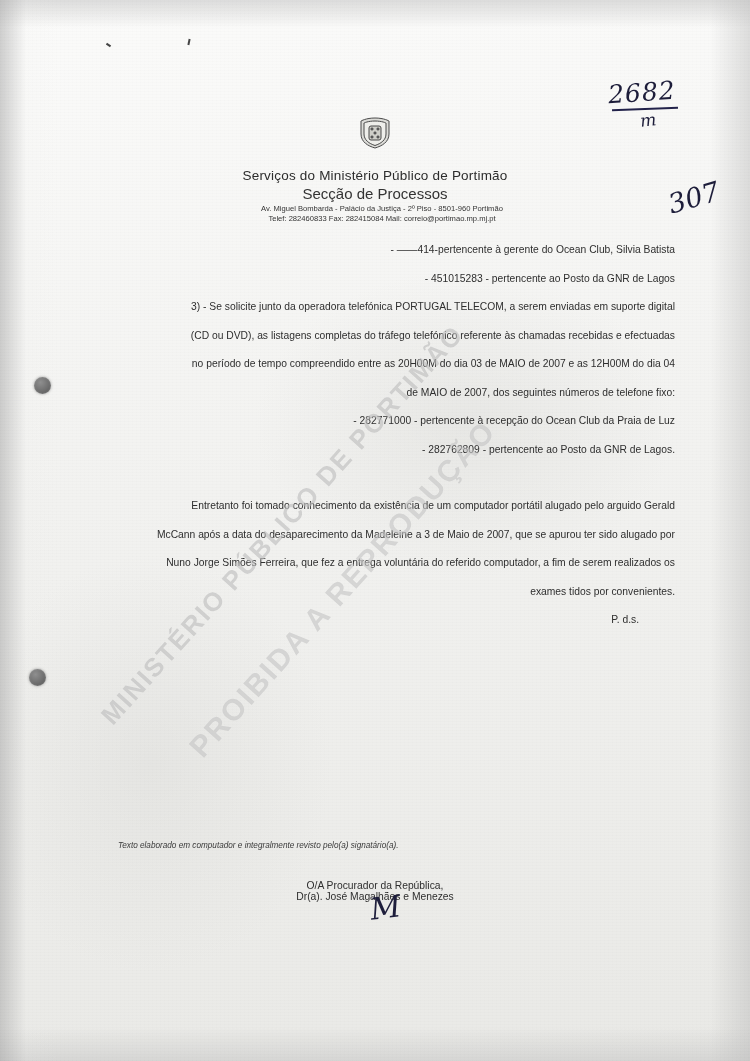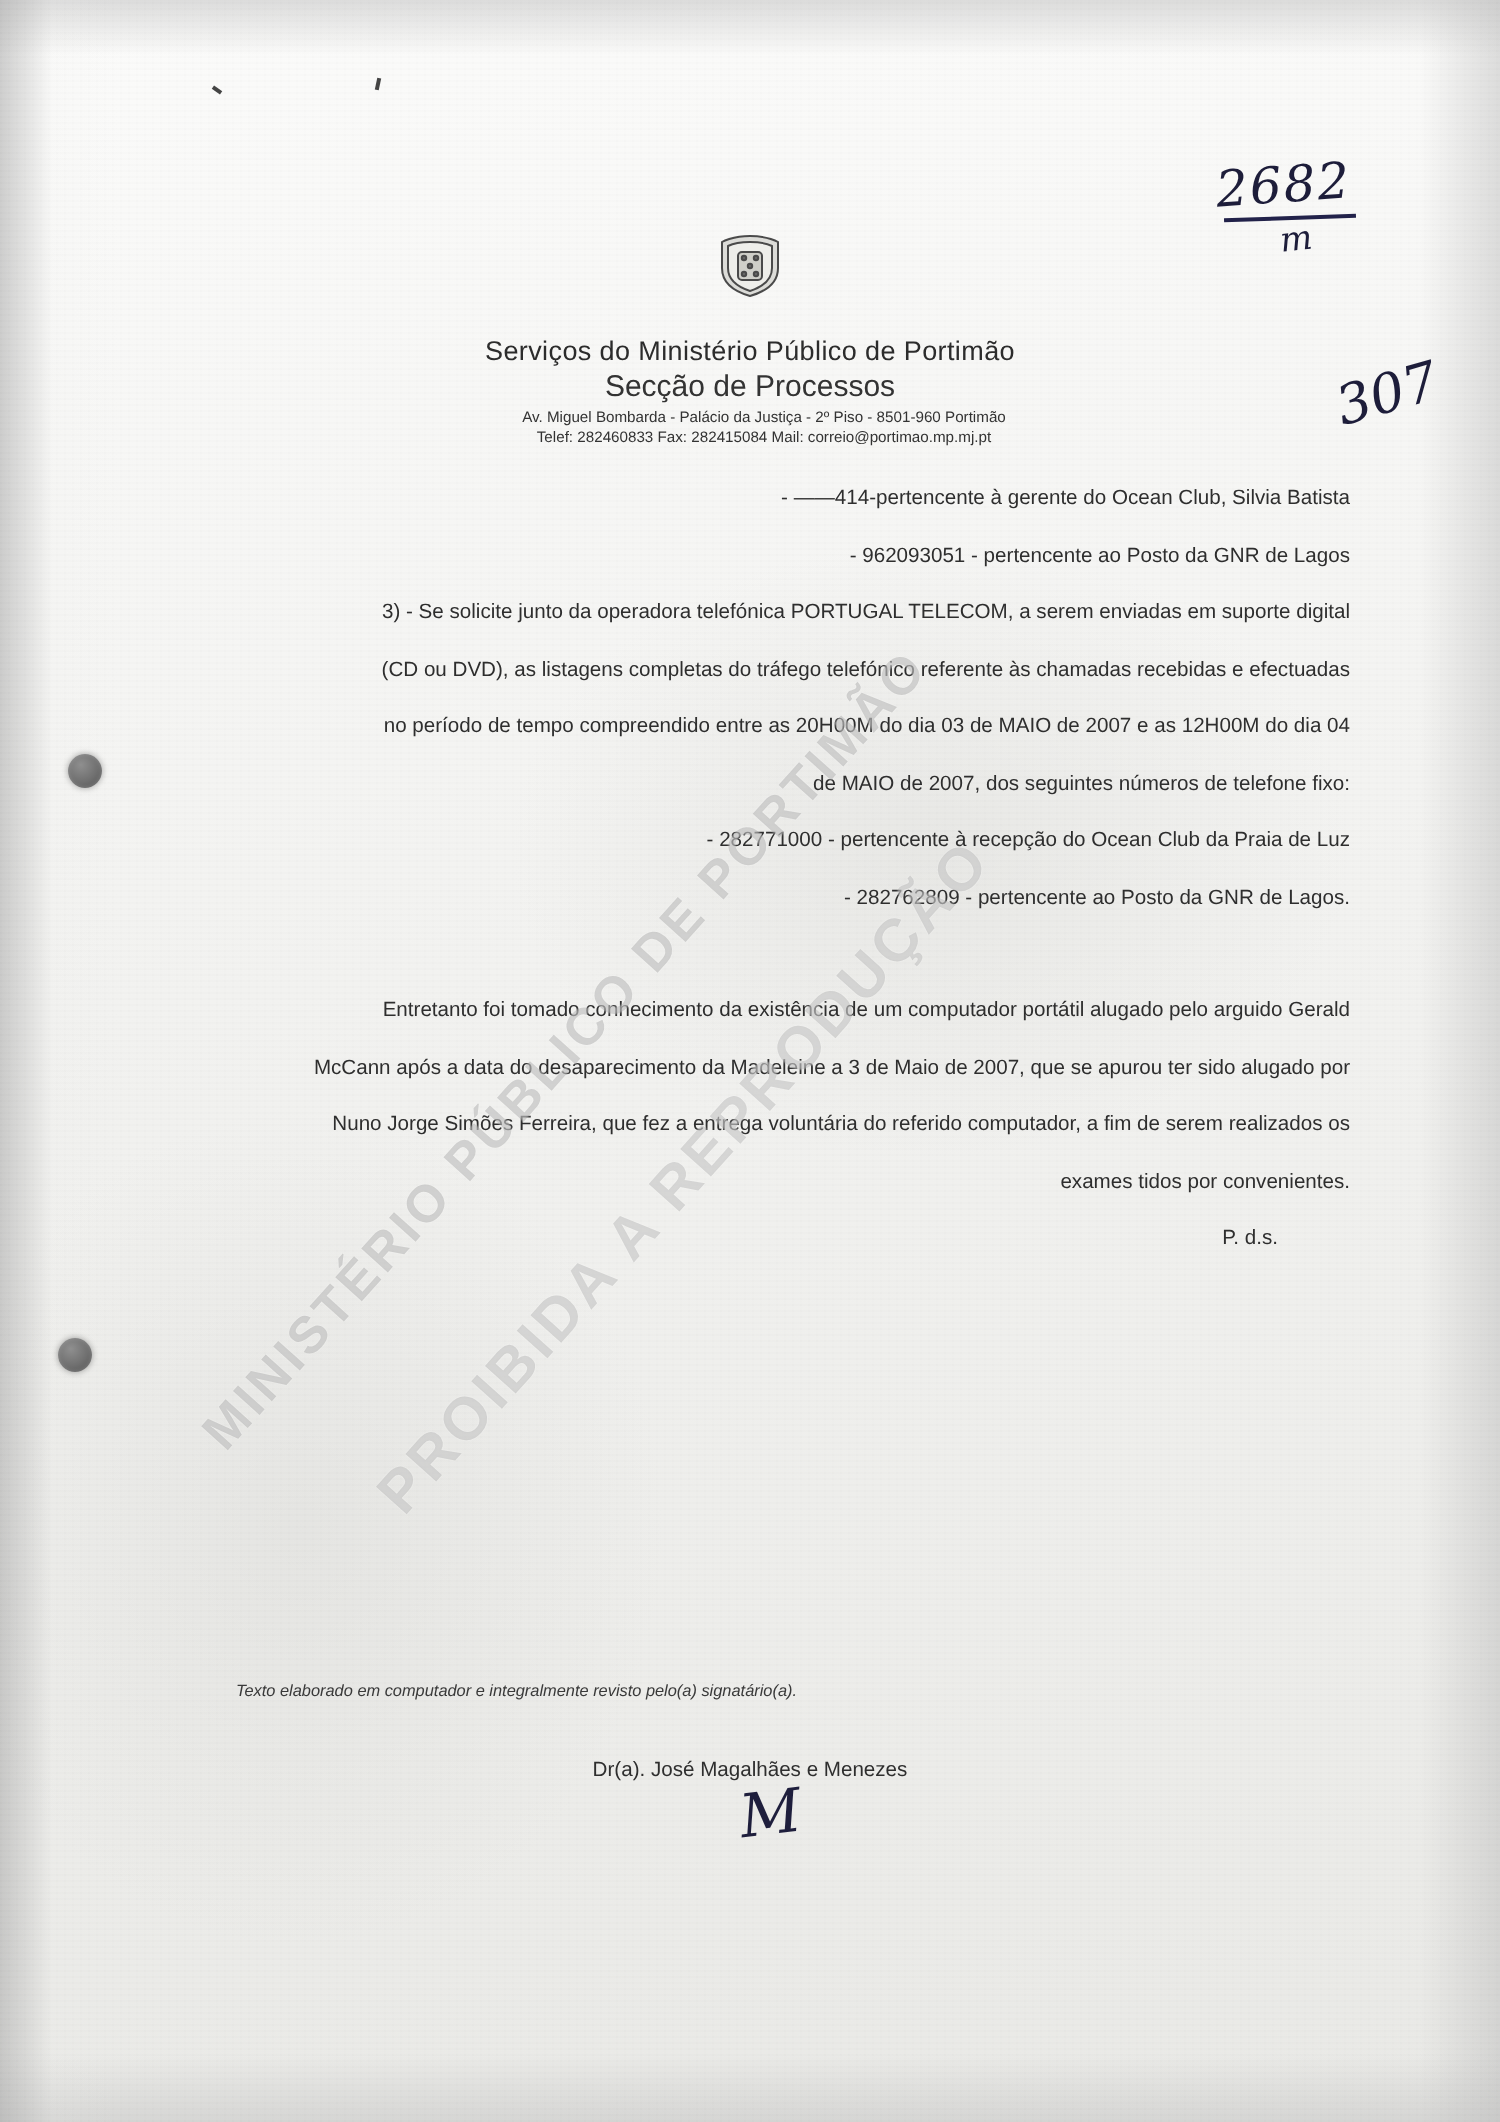--- a/index.html
+++ b/index.html
@@ -226,32 +226,33 @@
 
     <div class="hdr" style="top:168px;">
       <div class="org">Serviços do Ministério Público de Portimão</div>
       <div class="sec">Secção de Processos</div>
       <div class="addr">Av. Miguel Bombarda - Palácio da Justiça - 2º Piso - 8501-960 Portimão</div>
       <div class="addr" style="margin-top:0;">Telef: 282460833   Fax: 282415084 Mail: correio@portimao.mp.mj.pt</div>
     </div>
 
     <div class="body-text">
       <p class="bullet">- ——414-pertencente  à gerente do Ocean Club, Silvia Batista</p>
-      <p class="bullet b2">- 962093051 - pertencente ao Posto da GNR de Lagos</p>
+      <p class="bullet b2">- 451015283 - pertencente ao Posto da GNR de Lagos</p>
       <p class="item-num">3) - Se solicite junto da operadora telefónica PORTUGAL TELECOM, a serem enviadas em suporte digital (CD ou DVD), as listagens completas do tráfego telefónico referente às chamadas recebidas e efectuadas no período de tempo compreendido entre as 20H00M do dia 03 de MAIO de 2007 e as 12H00M do dia 04 de MAIO de 2007, dos seguintes números de telefone fixo:</p>
       <p class="bullet b2">- 282771000 - pertencente à recepção do Ocean Club da Praia de Luz</p>
       <p class="bullet b2">- 282762809 - pertencente ao Posto da GNR de Lagos.</p>
       <p style="height:28px;"></p>
       <p class="indent">Entretanto foi tomado conhecimento da existência de um computador portátil alugado pelo arguido Gerald McCann após a data do desaparecimento da Madeleine a 3 de Maio de 2007, que se apurou ter sido alugado por Nuno Jorge Simões Ferreira, que fez a entrega voluntária do referido computador, a fim de serem realizados os exames tidos por convenientes.</p>
       <p class="sign-right">P. d.s.</p>
     </div>
 
     <div class="footnote">Texto elaborado em computador e integralmente revisto pelo(a) signatário(a).</div>
 
     <div class="sig-block">
+      <div>O/A Procurador da República,</div>
       <div class="name">Dr(a). José Magalhães e Menezes</div>
     </div>
 
     <div class="hand hand-num">2682</div>
     <div class="hand-underline"></div>
     <div class="hand hand-m">m</div>
     <div class="hand hand-307">307</div>
     <div class="hand hand-sig">M</div>
 
     <div class="wm wm1">MINISTÉRIO PÚBLICO DE PORTIMÃO</div>

